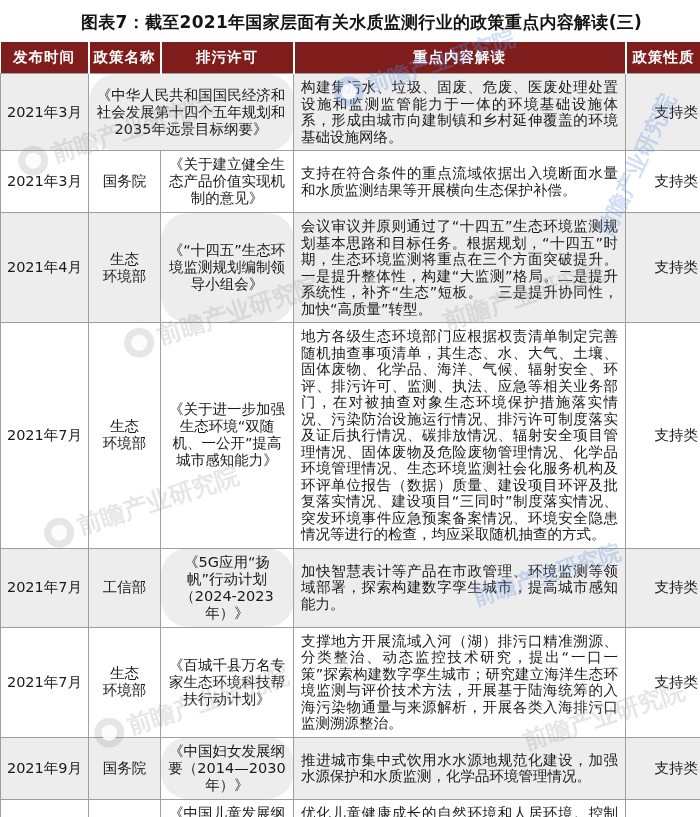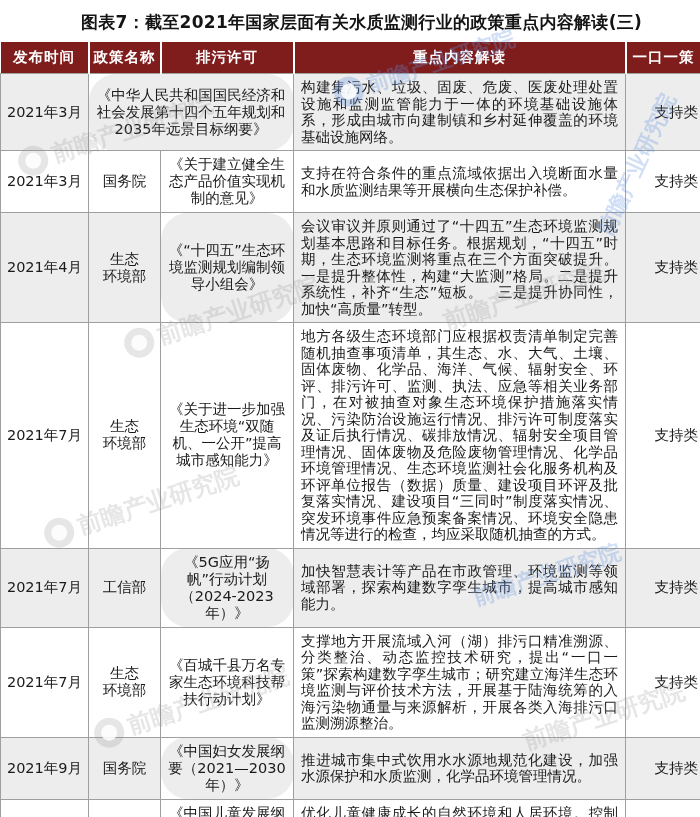--- a/index.html
+++ b/index.html
@@ -95,21 +95,21 @@
         <col style="width:133px">
         <col style="width:332px">
         <col style="width:75px">
     </colgroup>
     <thead>
       <tr>
           <th>发布时间</th>
           <th>政策名称</th>
           <th>排污许可</th>
           <th>重点内容解读</th>
-          <th>一口一策</th>
+          <th>政策性质</th>
         </tr>
     </thead>
     <tbody>
         <tr class="alt">
           <td class="c-date">2021年3月</td>
           <td class="c-policy" colspan="2">《中华人民共和国国民经济和社会发展第十四个五年规划和2035年远景目标纲要》</td>
           <td class="c-content">构建集污水、垃圾、固废、危废、医废处理处置设施和监测监管能力于一体的环境基础设施体系，形成由城市向建制镇和乡村延伸覆盖的环境基础设施网络。</td>
           <td class="c-nature">支持类</td>
         </tr>
         <tr class="norm">
@@ -146,21 +146,21 @@
           <td class="c-date">2021年7月</td>
           <td class="c-dept">生态
 环境部</td>
           <td class="c-policy">《百城千县万名专家生态环境科技帮扶行动计划》</td>
           <td class="c-content">支撑地方开展流域入河（湖）排污口精准溯源、分类整治、动态监控技术研究，提出“一口一策”探索构建数字孪生城市；研究建立海洋生态环境监测与评价技术方法，开展基于陆海统筹的入海污染物通量与来源解析，开展各类入海排污口监测溯源整治。</td>
           <td class="c-nature">支持类</td>
         </tr>
         <tr class="alt">
           <td class="c-date">2021年9月</td>
           <td class="c-dept">国务院</td>
-          <td class="c-policy">《中国妇女发展纲要（2021—2030年）》</td>
+          <td class="c-policy">《中国妇女发展纲要（2014—2030年）》</td>
           <td class="c-content">推进城市集中式饮用水水源地规范化建设，加强水源保护和水质监测，化学品环境管理情况。</td>
           <td class="c-nature">支持类</td>
         </tr>
         <tr class="norm">
           <td class="c-date">2021年9月</td>
           <td class="c-dept">国务院</td>
           <td class="c-policy">《中国儿童发展纲要(2021—2030年)》</td>
           <td class="c-content">优化儿童健康成长的自然环境和人居环境。控制和治理大气、水、土壤等环境污染以及工业、生活和农村面源污染，加强水源保护和水质监测。</td>
           <td class="c-nature">支持类</td>
         </tr>

